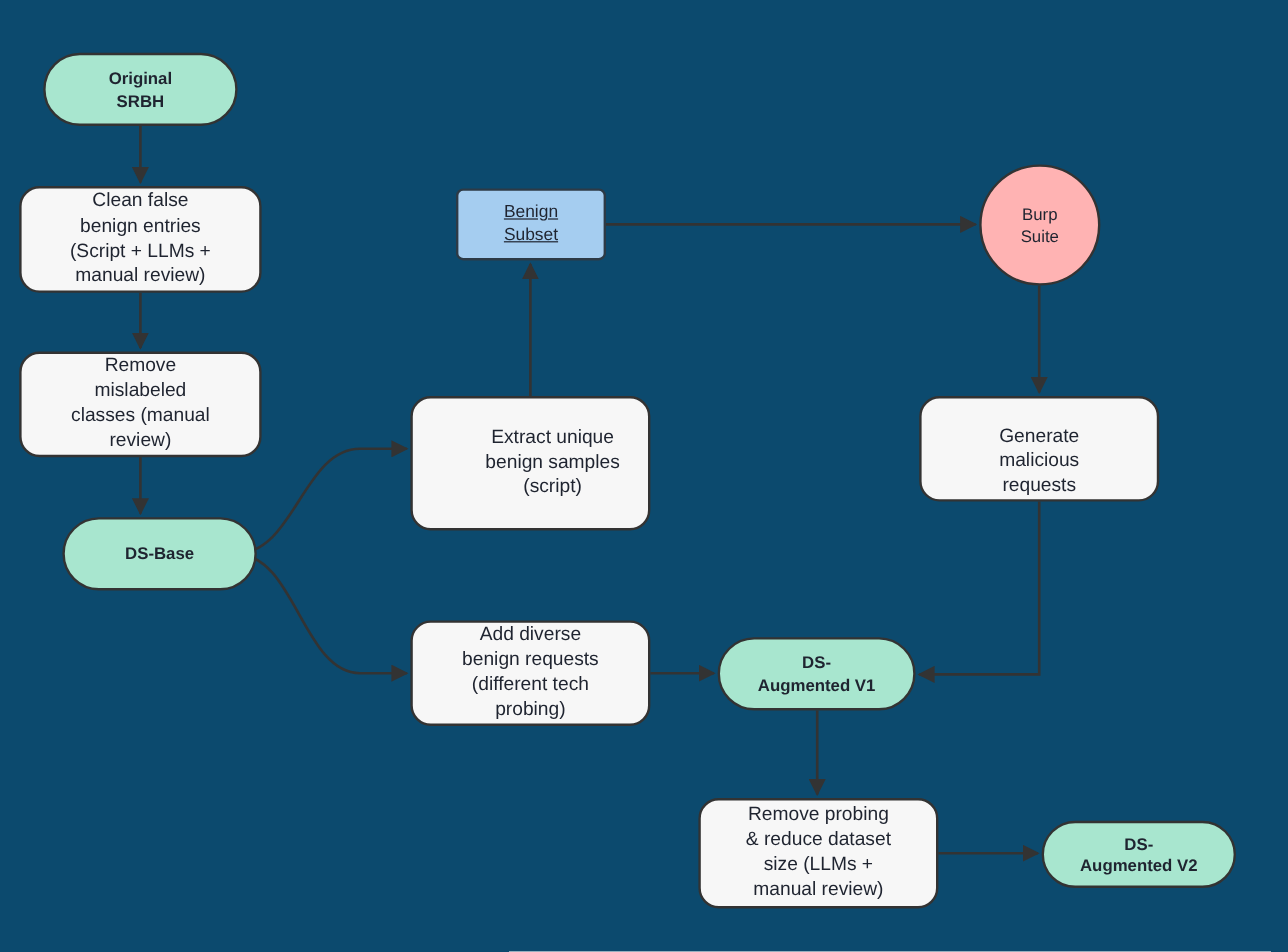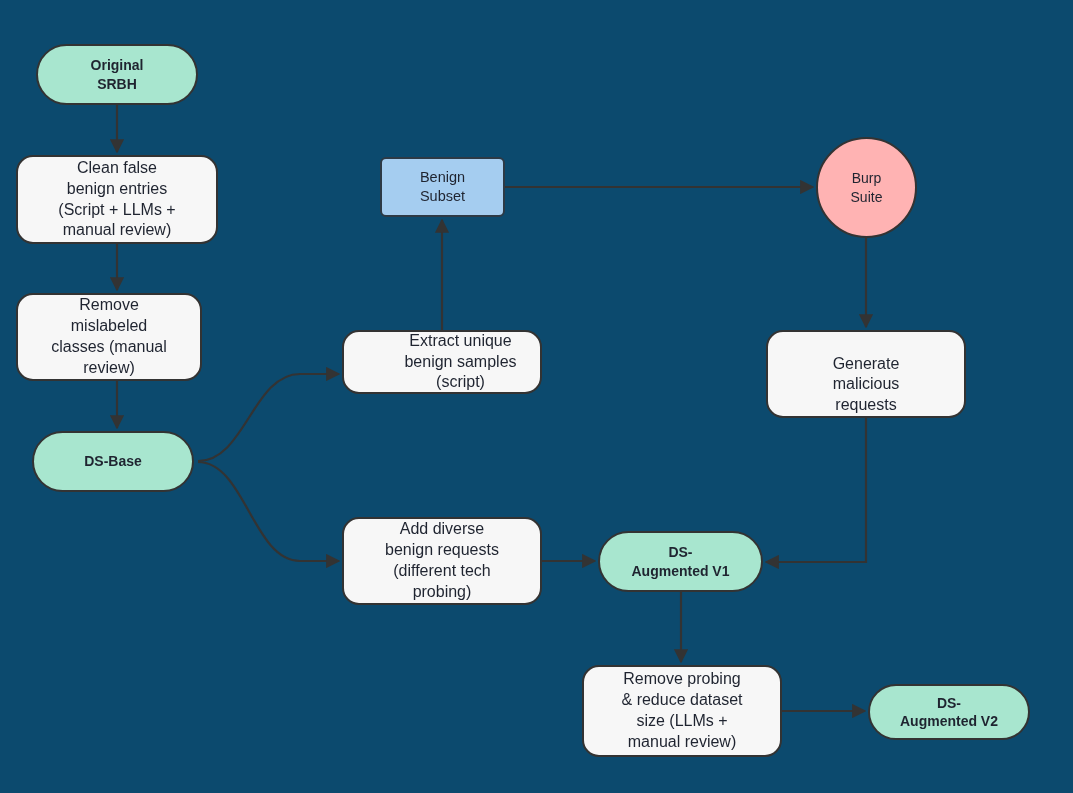--- a/index.html
+++ b/index.html
@@ -116,38 +116,38 @@
 SRBH</span>
   </div>
 
   <div class="node n-process" style="left:16px; top:155px; width:202px; height:89px;">
     <span class="label">Clean false
 benign entries
 (Script + LLMs +
 manual review)</span>
   </div>
 
-  <div class="node n-process" style="left:16px; top:293px; width:186px; height:88px;">
+  <div class="node n-process" style="left:16px; top:293px; width:202px; height:88px;">
     <span class="label">Remove
 mislabeled
 classes (manual
 review)</span>
   </div>
 
-  <div class="node n-stadium" style="left:32px; top:431px; width:162px; height:61px;">
+  <div class="node n-stadium" style="left:52px; top:431px; width:162px; height:61px;">
     <span class="label">DS-Base</span>
   </div>
 
-  <div class="node n-process" style="left:342px; top:330px; width:200px; height:64px;padding-left:37px;">
+  <div class="node n-process" style="left:342px; top:330px; width:200px; height:112px;padding-left:37px;">
     <span class="label">Extract unique
 benign samples
 (script)</span>
   </div>
 
-  <div class="node n-data" style="left:380px; top:157px; width:125px; height:60px;">
+  <div class="node n-data" style="left:380px; top:157px; width:125px; height:60px;text-decoration:underline;">
     <span class="label">Benign
 Subset</span>
   </div>
 
   <div class="node n-circle" style="left:816px; top:137px; width:101px; height:101px;">
     <span class="label">Burp
 Suite</span>
   </div>
 
   <div class="node n-process" style="left:766px; top:330px; width:200px; height:88px;align-items:flex-end;">

